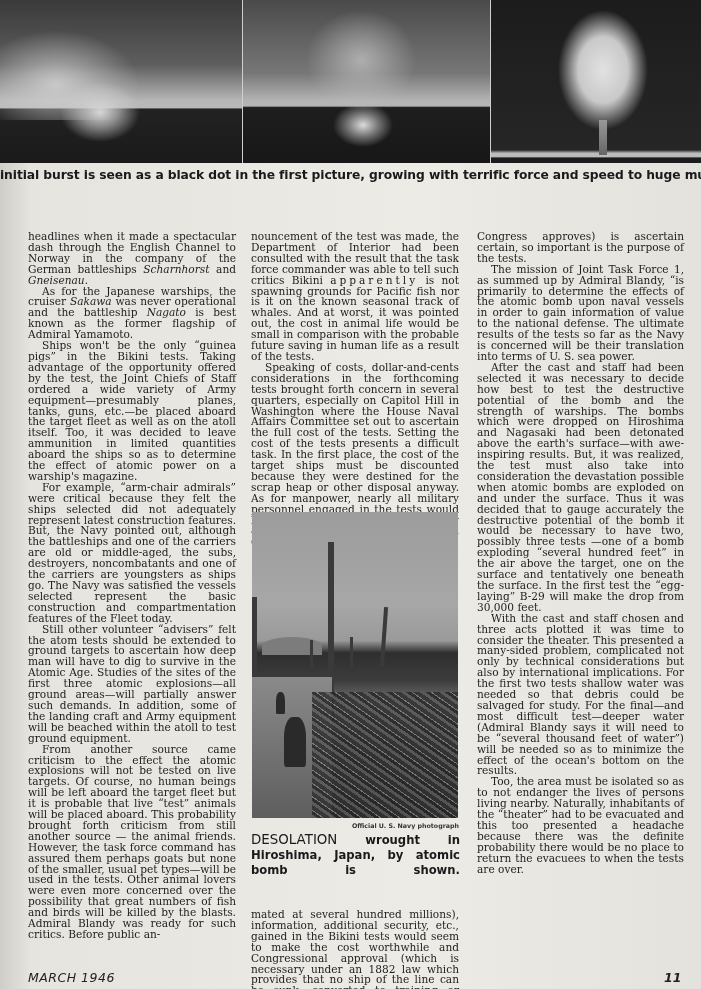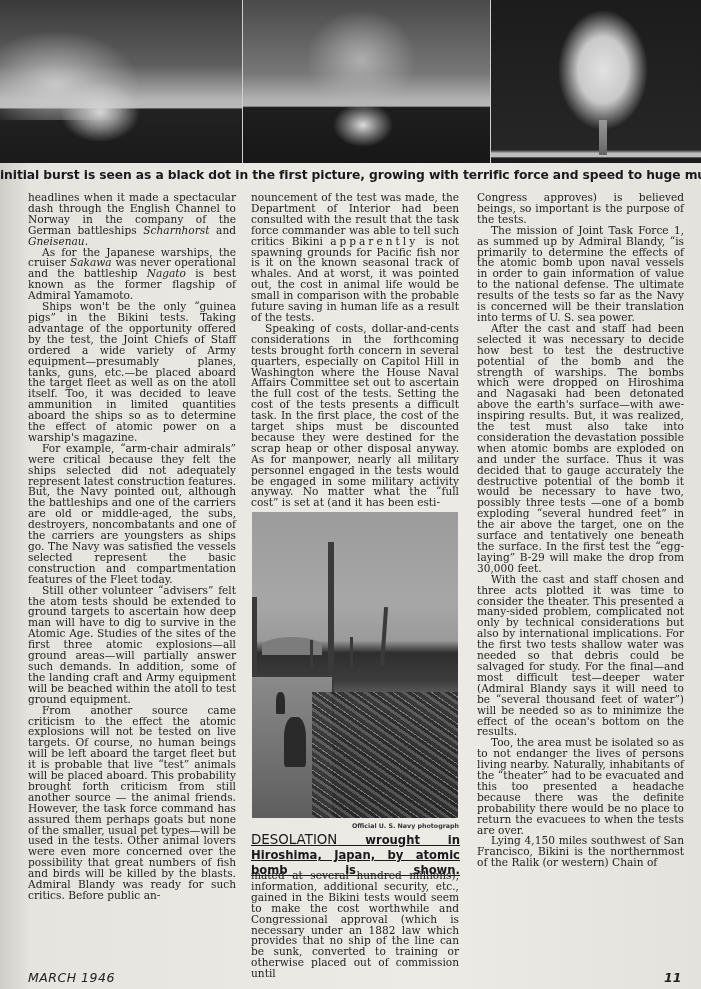--- a/index.html
+++ b/index.html
@@ -25,40 +25,40 @@
     background:
       radial-gradient(ellipse 45px 60px at 112px 70px,#e2e2e2 0%,#c9c9c9 55%,rgba(60,60,60,0) 100%),
       linear-gradient(180deg,#1c1c1c 0%,#262626 92%,#bdbdbd 94%,#bdbdbd 96%,#1c1c1c 97%);}
   .frame.f3::after{content:"";position:absolute;left:108px;top:120px;width:8px;height:35px;background:linear-gradient(#999,#666);}
   .strip-caption{position:absolute;left:0;top:164px;width:701px;height:22px;
     font-family:"DejaVu Sans","Liberation Sans",sans-serif;font-weight:bold;font-size:12.3px;
     letter-spacing:-0.1px;line-height:22px;text-align:right;padding-right:3px;box-sizing:border-box;color:#1a1a1a;white-space:nowrap;}
   
   .col{position:absolute;font-size:10.6px;line-height:10.9px;text-align:justify;hyphens:manual;}
   .col p{margin:0;text-indent:14px;}
-  .col p.first{text-indent:0;}
+  .col p.first{text-indent:0;margin-top:39px;}
   .col1{left:28px;top:192px;width:208px;}
   .col2{left:251px;top:192px;width:208px;}
   .col2b{left:251px;top:870px;width:208px;}
   .col3{left:477px;top:192px;width:207px;}
   em{font-style:italic;}
   .spaced{letter-spacing:3px;}
   
   .hiro-photo{position:absolute;left:252px;top:512px;width:206px;height:306px;overflow:hidden;
     background:linear-gradient(180deg,#9c9c9c 0%,#a7a7a7 30%,#9a9a9a 42%,#2f2f2f 46%,#3c3c3c 55%,#6d6d6d 62%,#404040 80%,#2a2a2a 100%);}
   .hiro-photo .mountain{position:absolute;left:10px;top:125px;width:60px;height:18px;background:#7c7c7c;border-radius:50% 50% 0 0;}
   .hiro-photo .stack{position:absolute;background:#3a3a3a;}
   .hiro-photo .rubble{position:absolute;left:60px;top:180px;width:146px;height:126px;
     background:repeating-linear-gradient(35deg,#5a5a5a 0 3px,#262626 3px 6px,#808080 6px 7px,#303030 7px 11px);opacity:.85;}
   .hiro-photo .road{position:absolute;left:0;top:165px;width:80px;height:141px;background:linear-gradient(#8a8a8a,#5e5e5e);}
   .hiro-photo .figure{position:absolute;background:#2a2a2a;border-radius:40% 40% 10% 10%;}
   .credit{position:absolute;left:252px;top:822px;width:207px;text-align:right;
     font-family:"DejaVu Sans","Liberation Sans",sans-serif;font-size:6.3px;font-weight:bold;color:#333;}
   .hiro-caption{position:absolute;left:251px;top:832px;width:209px;
-    font-family:"DejaVu Sans","Liberation Sans",sans-serif;font-size:11.6px;line-height:15px;text-align:justify;text-align-last:justify;color:#1a1a1a;text-decoration:underline;}
+    font-family:"DejaVu Sans","Liberation Sans",sans-serif;font-size:11.6px;line-height:15px;text-align:justify;text-align-last:justify;color:#1a1a1a;}
   .hiro-caption .lead{font-size:13.4px;}
   .hiro-caption b{font-weight:bold;}
   
   .folio-left{position:absolute;left:28px;top:970px;font-family:"DejaVu Sans","Liberation Sans",sans-serif;
     font-weight:normal;font-style:italic;font-size:12.5px;letter-spacing:0.5px;color:#222;}
   .folio-right{position:absolute;left:664px;top:970px;font-family:"DejaVu Sans","Liberation Sans",sans-serif;
     font-weight:bold;font-style:italic;font-size:12.5px;color:#222;}
 </style>
 </head>
 <body>
@@ -99,23 +99,22 @@
     <div class="figure" style="left:32px;top:205px;width:22px;height:50px;"></div>
   </div>
   <div class="credit">Official U. S. Navy photograph</div>
   <div class="hiro-caption"><span class="lead">DESOLATION</span><b> wrought in Hiroshima, Japan, by atomic bomb is shown.</b></div>
 
   <div class="col col2b">
     <p class="first">mated at several hundred millions), information, additional security, etc., gained in the Bikini tests would seem to make the cost worthwhile and Congressional approval (which is necessary under an 1882 law which provides that no ship of the line can be sunk, converted to training or otherwise placed out of commission until</p>
   </div>
 
   <div class="col col3">
-    <p class="first">Congress approves) is believed beings, so important is the purpose of the tests.</p>
+    <p class="first">Congress approves) is ascertain certain, so important is the purpose of the tests.</p>
     <p>The mission of Joint Task Force 1, as summed up by Admiral Blandy, “is primarily to determine the effects of the atomic bomb upon naval vessels in order to gain information of value to the national defense. The ultimate results of the tests so far as the Navy is concerned will be their translation into terms of U. S. sea power.</p>
     <p>After the cast and staff had been selected it was necessary to decide how best to test the destructive potential of the bomb and the strength of warships. The bombs which were dropped on Hiroshima and Nagasaki had been detonated above the earth's surface—with awe-inspiring results. But, it was realized, the test must also take into consideration the devastation possible when atomic bombs are exploded on and under the surface. Thus it was decided that to gauge accurately the destructive potential of the bomb it would be necessary to have two, possibly three tests —one of a bomb exploding “several hundred feet” in the air above the target, one on the surface and tentatively one beneath the surface. In the first test the “egg-laying” B-29 will make the drop from 30,000 feet.</p>
     <p>With the cast and staff chosen and three acts plotted it was time to consider the theater. This presented a many-sided problem, complicated not only by technical considerations but also by international implications. For the first two tests shallow water was needed so that debris could be salvaged for study. For the final—and most difficult test—deeper water (Admiral Blandy says it will need to be “several thousand feet of water”) will be needed so as to minimize the effect of the ocean's bottom on the results.</p>
     <p>Too, the area must be isolated so as to not endanger the lives of persons living nearby. Naturally, inhabitants of the “theater” had to be evacuated and this too presented a headache because there was the definite probability there would be no place to return the evacuees to when the tests are over.</p>
-    <p>Lying 4,150 miles southwest of San Francisco, Bikini is the northernmost of the Ralik (or western) Chain of</p>
   </div>
 
   <div class="folio-left">MARCH 1946</div>
   <div class="folio-right">11</div>
 </div>
 
 </body></html>

